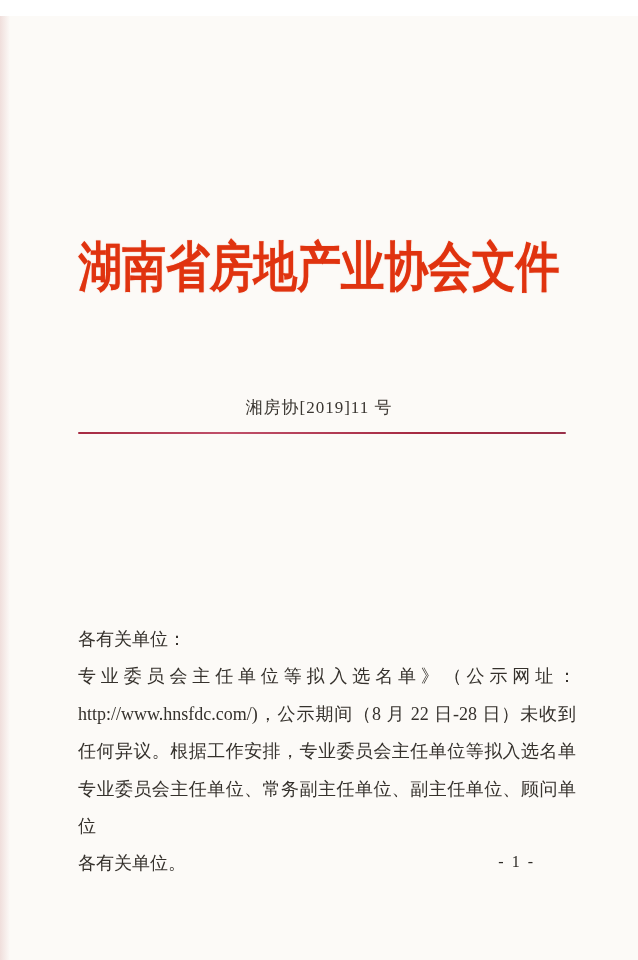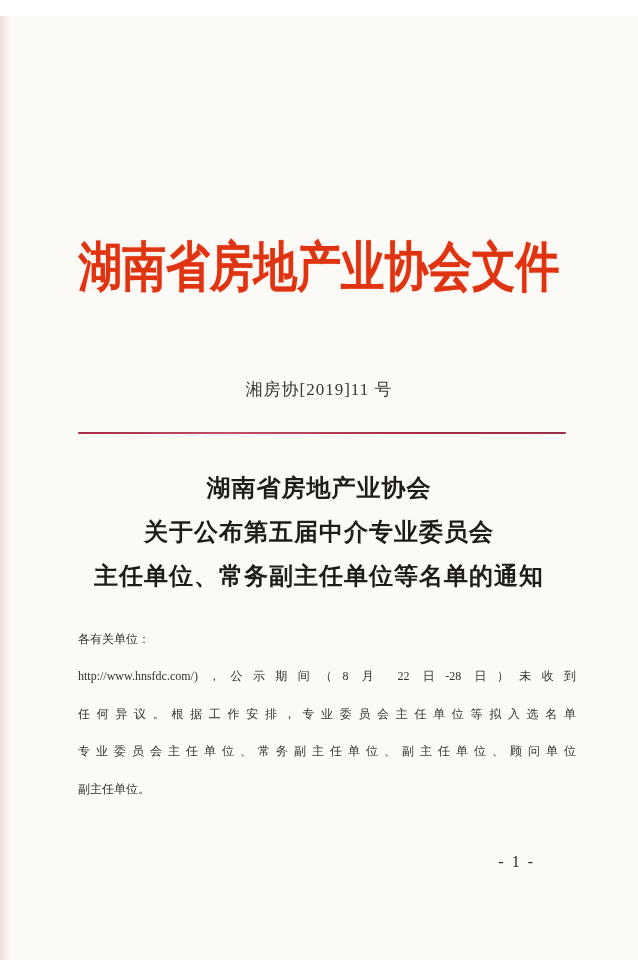--- a/index.html
+++ b/index.html
@@ -46,21 +46,21 @@
     color: var(--accent-red, #e0330f);
     white-space: nowrap;
     transform: scale(0.93, 1.14);
     transform-origin: 50% 50%;
     letter-spacing: 0px;
     text-shadow: 0 0 1px rgba(224,51,15,0.55);
   }
 
   .doc-number {
     position: absolute;
-    top: 362px;
+    top: 380px;
     left: 0;
     width: 100%;
     text-align: center;
     font-size: 17px;
     letter-spacing: 1px;
     color: #3a3631;
   }
 
   .divider-line {
     position: absolute;
@@ -87,21 +87,21 @@
     line-height: 44px;
     color: #1f1c19;
     letter-spacing: 1px;
   }
 
   .notice-body {
     position: absolute;
     top: 605px;
     left: 78px;
     width: 498px;
-    font-size: 12px;
+    font-size: 18px;
     line-height: 37.4px;
     color: #35312c;
   }
   .body-line {
     text-align: left;
     white-space: normal;
   }
   .body-line.justified {
     text-align: justify;
     text-align-last: justify;
@@ -124,29 +124,25 @@
 <body>
 
 <div class="page">
 
   <div class="letterhead-title">湖南省房地产业协会文件</div>
 
   <div class="doc-number">湘房协[2019]11 号</div>
 
   <div class="divider-line"></div>
 
-  <div class="notice-title">
-    <div>湖南省房地产业协会</div>
-    <div>关于公布第五届中介专业委员会</div>
-    <div>主任单位、常务副主任单位等名单的通知</div>
-  </div>
 
   <div class="notice-body">
     <div class="body-line">各有关单位：</div>
+    <div class="body-line justified">专业委员会主任单位等拟入选名单》（公示网址：</div>
     <div class="body-line justified">http://www.hnsfdc.com/)，公示期间（8 月 22 日-28 日）未收到</div>
     <div class="body-line justified">任何异议。根据工作安排，专业委员会主任单位等拟入选名单</div>
     <div class="body-line justified">专业委员会主任单位、常务副主任单位、副主任单位、顾问单位</div>
-    <div class="body-line">副主任单位。</div>
+    <div class="body-line">各有关单位。</div>
   </div>
 
   <div class="page-number">- 1 -</div>
 
 </div>
 
 </body></html>

